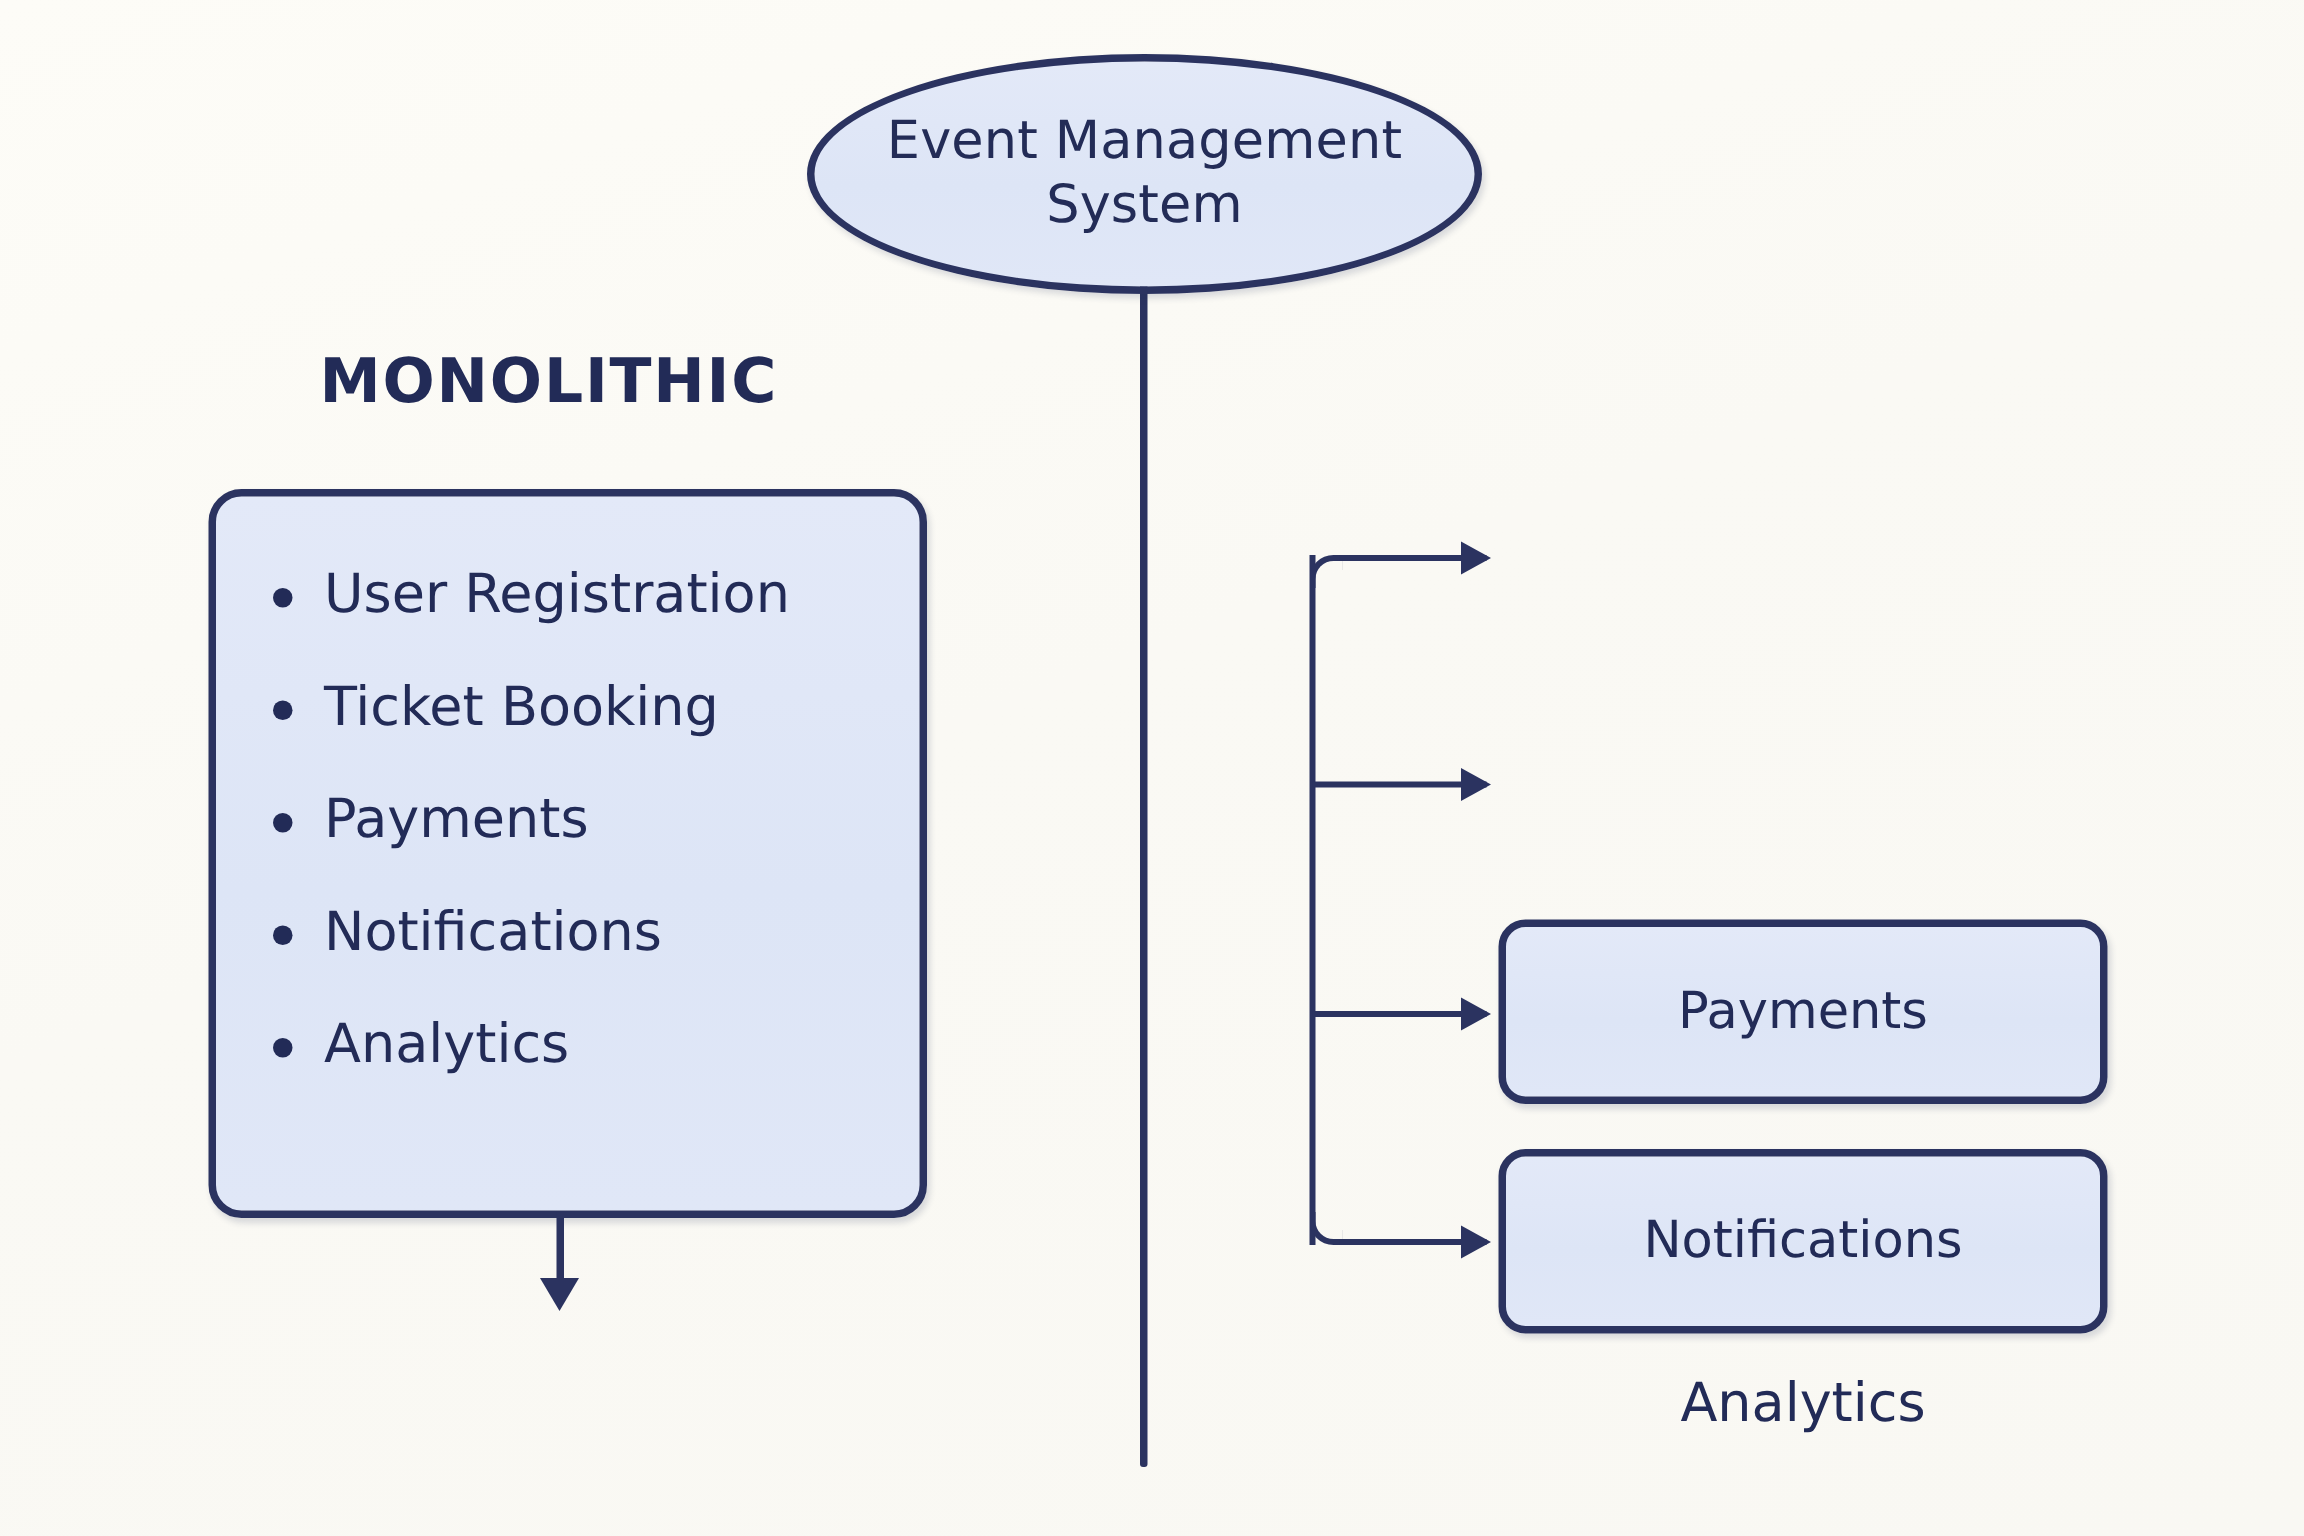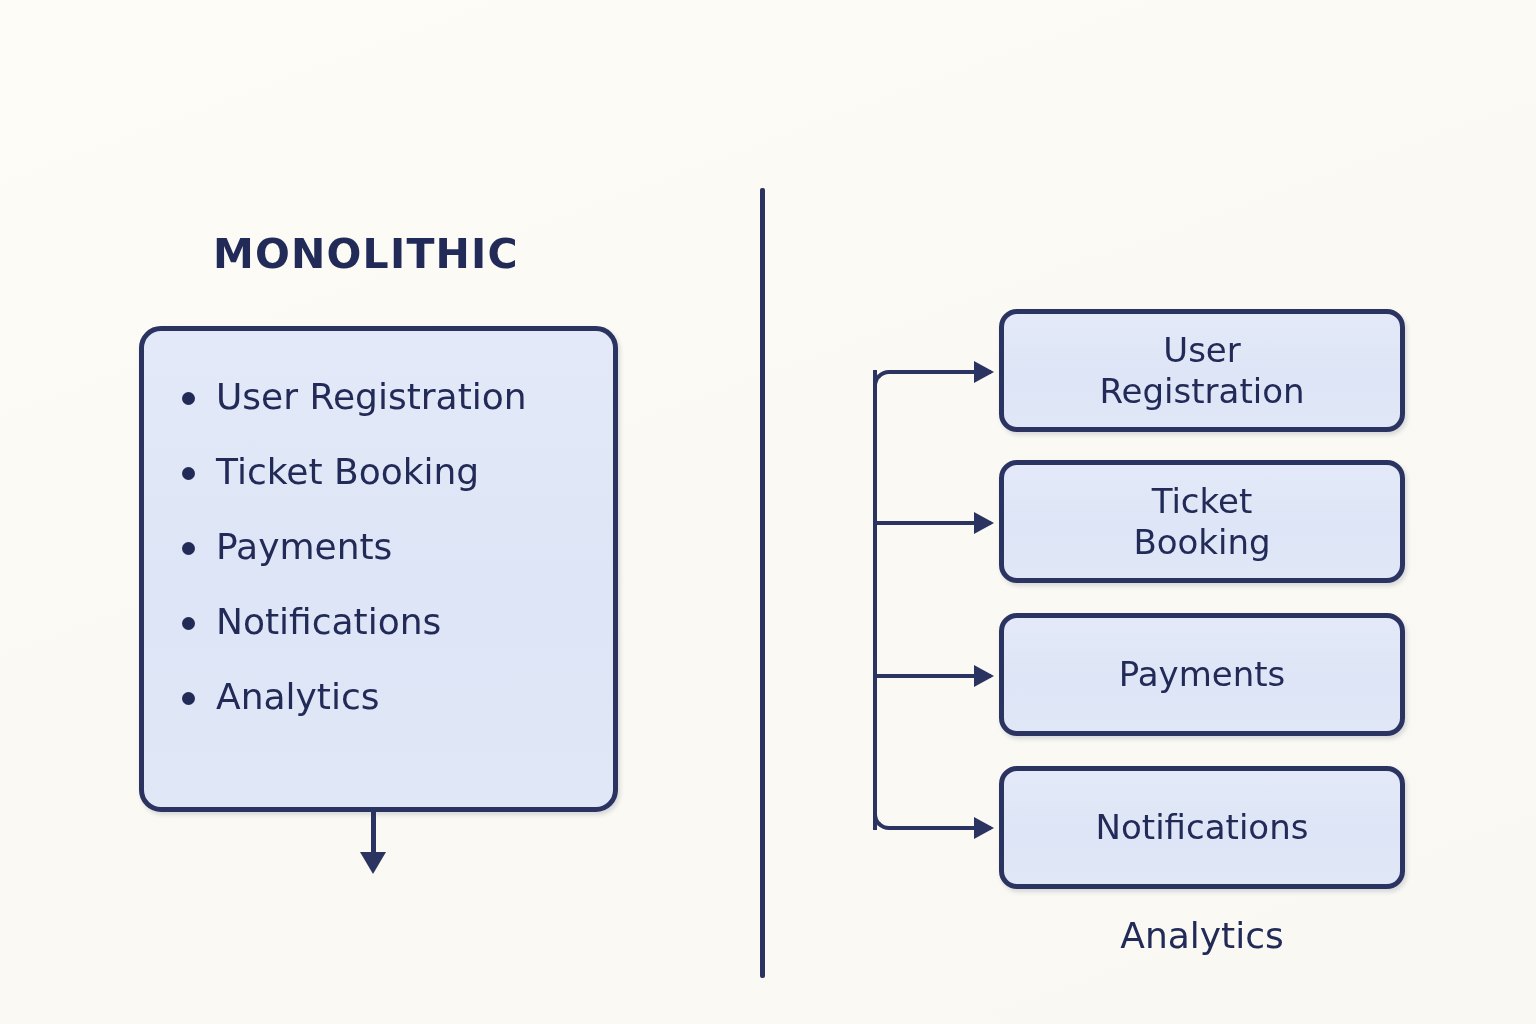--- a/index.html
+++ b/index.html
@@ -227,20 +227,22 @@
     color: #222b57;
   }
 
   .two-line { white-space: pre-line; }
 </style>
 </head>
 <body>
 
 <div id="canvas">
 
+  <div id="root-ellipse" class="node-fill two-line">Event Management
+System</div>
 
   <div id="center-divider"></div>
 
   <div id="heading-monolithic" class="col-heading">MONOLITHIC</div>
 
 
   <div id="monolith-box" class="node-fill">
     <ul id="monolith-list">
       <li>User Registration</li>
       <li>Ticket Booking</li>
@@ -255,22 +257,18 @@
 
   <div id="ms-bus"></div>
   <div id="ms-corner-top"></div>
   <div id="ms-corner-bottom"></div>
 
   <div class="ms-arrow" style="left:893px; top:370px; width:98px;"></div>
   <div class="ms-arrow" style="left:875px; top:521px; width:116px;"></div>
   <div class="ms-arrow" style="left:875px; top:674px; width:116px;"></div>
   <div class="ms-arrow" style="left:893px; top:826px; width:98px;"></div>
 
-  <div id="ms-box-0" class="ms-box node-fill two-line">User
-Registration</div>
-  <div id="ms-box-1" class="ms-box node-fill two-line">Ticket
-Booking</div>
   <div id="ms-box-2" class="ms-box node-fill two-line">Payments</div>
   <div id="ms-box-3" class="ms-box node-fill two-line">Notifications</div>
 
   <div id="ms-caption">Analytics</div>
 
 </div>
 
 </body></html>

